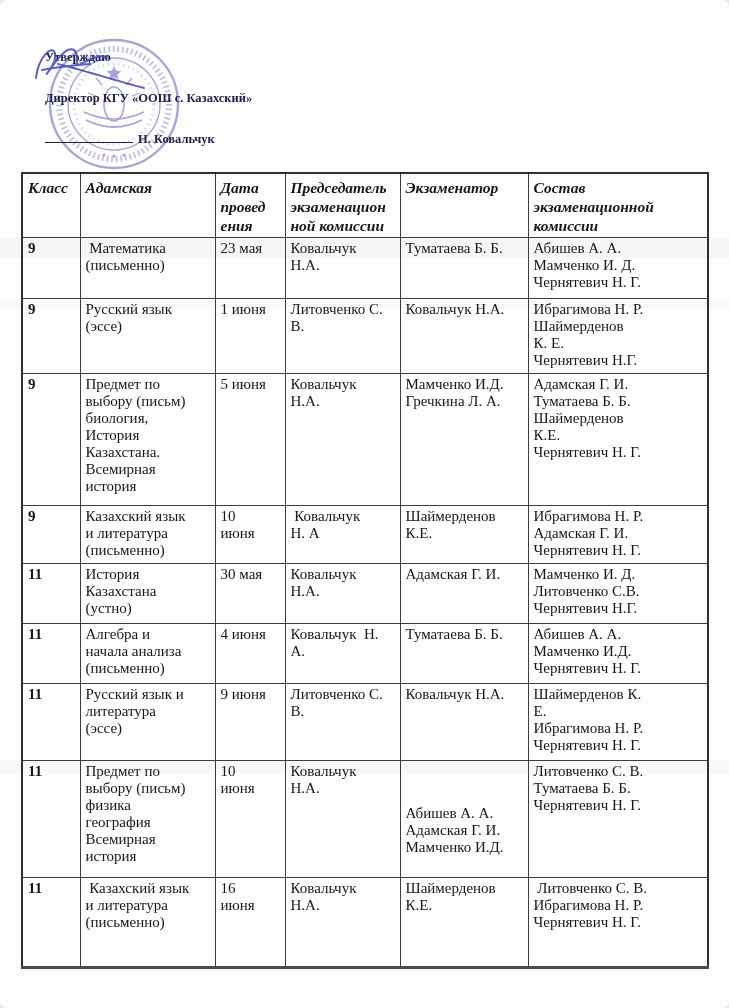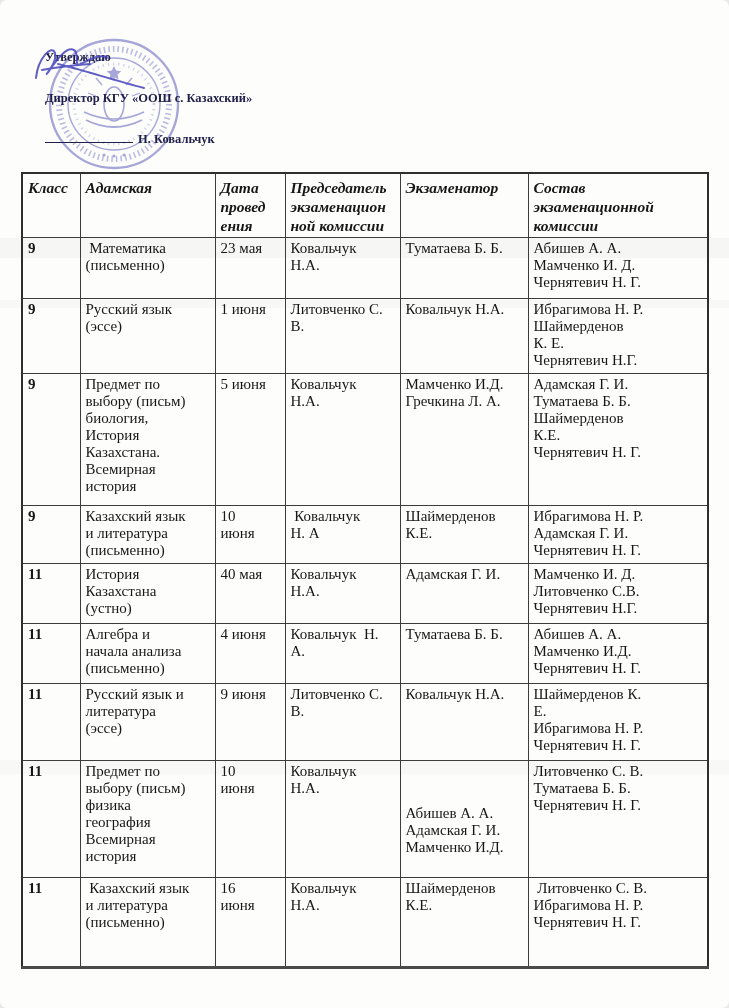--- a/index.html
+++ b/index.html
@@ -198,21 +198,21 @@
 К.Е.</td>
           <td class="cell-committee">Ибрагимова Н. Р.
 Адамская Г. И.
 Чернятевич Н. Г.</td>
         </tr>
         <tr class="row-5">
           <td class="cell-grade">11</td>
           <td class="cell-subject">История
 Казахстана
 (устно)</td>
-          <td class="cell-date">40 мая</td>
+          <td class="cell-date">30 мая</td>
           <td class="cell-chair">Ковальчук
 Н.А.</td>
           <td class="cell-examiner">Адамская Г. И.</td>
           <td class="cell-committee">Мамченко И. Д.
 Литовченко С.В.
 Чернятевич Н.Г.</td>
         </tr>
         <tr class="row-6">
           <td class="cell-grade">11</td>
           <td class="cell-subject">Алгебра и

